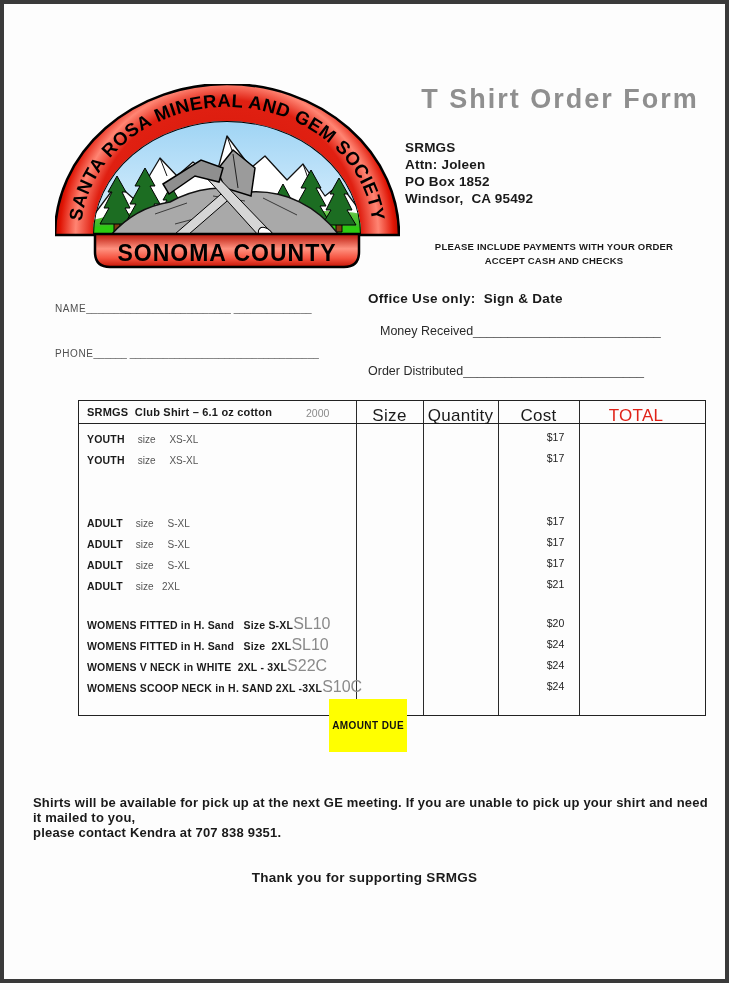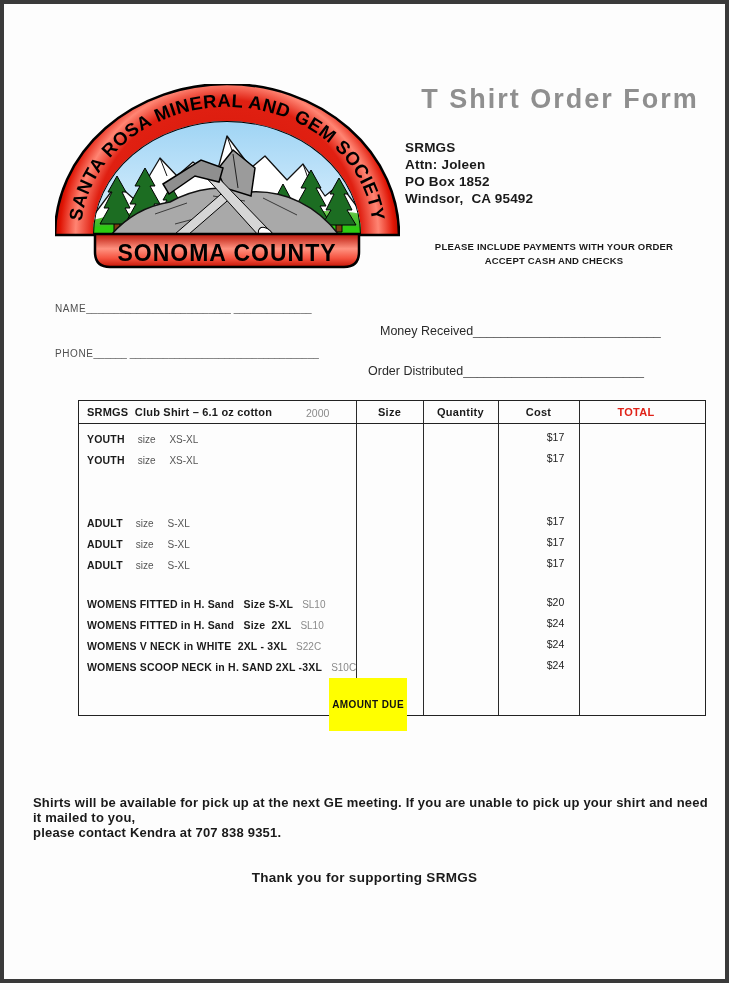--- a/index.html
+++ b/index.html
@@ -37,32 +37,32 @@
   .orderd { left:364px; top:360px; }
   .office-line .rule { color:#555; }
 
   
   .otable { left:74px; top:396px; width:628px; height:316px; border:1px solid #222; background:transparent; }
   .vline { position:absolute; top:0; bottom:0; width:1px; background:#2a2a2a; }
   .v1 { left:277px; } .v2 { left:344px; } .v3 { left:419px; } .v4 { left:500px; }
   .thead { position:relative; height:23px; border-bottom:1px solid #222; }
   .tprod { position:absolute; left:8px; top:5px; font-size:11px; font-weight:bold; letter-spacing:0.2px; white-space:pre; }
   .tyear { position:absolute; left:187px; top:6px; font-size:10.5px; color:#8a8a8a;padding-left:40px; }
-  .thcol { position:absolute; top:5px; font-size:11px; font-weight:bold; text-align:center; letter-spacing:0.3px; }
+  .thcol { position:absolute; top:5px; font-size:17px; font-weight:normal; text-align:center; letter-spacing:0.3px; }
   .th-size  { left:277px; width:67px; }
   .th-qty   { left:344px; width:75px; }
   .th-cost  { left:419px; width:81px; }
   .th-total { left:520px; width:74px; color:#e02218; }
   .tbody { position:relative; height:291px; padding-top:3px; }
   .tgroup.g1 { margin-bottom:42px; }
   .tgroup.g2 { margin-bottom:18px; }
   .trow { position:relative; height:21px; line-height:21px; padding-left:8px; white-space:nowrap; }
   .trow b { font-size:10.5px; letter-spacing:0.2px; white-space:pre; }
   .tdetail { font-size:10px; color:#555; margin-left:13px; white-space:pre; }
-  .tcode { font-size:10px; color:#8a8a8a; margin-left:9px; }
+  .tcode { font-size:16px; color:#8a8a8a; }
   .tcost { position:absolute; left:436px; top:0; width:81px; text-align:center; font-size:10.5px; color:#222; }
   .amountrow { position:relative; height:21px; line-height:17px; }
   .amountdue {
     position:absolute; right:298px; top:2px; background:#ffff00;
     font-size:10px; font-weight:bold; letter-spacing:0.4px; color:#111;
     padding:18px 3px;
   }
 
   
   .f1 { left:29px; top:791px; width:685px; font-size:13px; font-weight:bold; line-height:15px; letter-spacing:0.2px; }
@@ -174,20 +174,21 @@
     <div>ACCEPT CASH AND CHECKS</div>
   </div>
 
   <div class="abs fieldline nameline">
     <span>NAME</span><span class="rule">__________________________ ______________</span>
   </div>
   <div class="abs fieldline phoneline">
     <span>PHONE</span><span class="rule">______ __________________________________</span>
   </div>
 
+  <div class="abs office-h">Office Use only:  Sign &amp; Date</div>
   <div class="abs office-line money">
     <span>Money Received</span><span class="rule">___________________________</span>
   </div>
   <div class="abs office-line orderd">
     <span>Order Distributed</span><span class="rule">__________________________</span>
   </div>
 
   <div class="abs otable">
     <div class="vline v1"></div>
     <div class="vline v2"></div>
@@ -221,20 +222,24 @@
           <span class="tcost">$17</span>
         </div>
         <div class="trow">
           <b>ADULT</b><span class="tdetail">size     S-XL</span>
           <span class="tcost">$17</span>
         </div>
         <div class="trow">
           <b>ADULT</b><span class="tdetail">size     S-XL</span>
           <span class="tcost">$17</span>
         </div>
+        <div class="trow">
+          <b>ADULT</b><span class="tdetail">size   2XL</span>
+          <span class="tcost">$21</span>
+        </div>
       </div>
 
       <div class="tgroup g3">
         <div class="trow">
           <b>WOMENS FITTED in H. Sand   Size S-XL</b><span class="tcode">SL10</span>
           <span class="tcost">$20</span>
         </div>
         <div class="trow">
           <b>WOMENS FITTED in H. Sand   Size  2XL</b><span class="tcode">SL10</span>
           <span class="tcost">$24</span>

